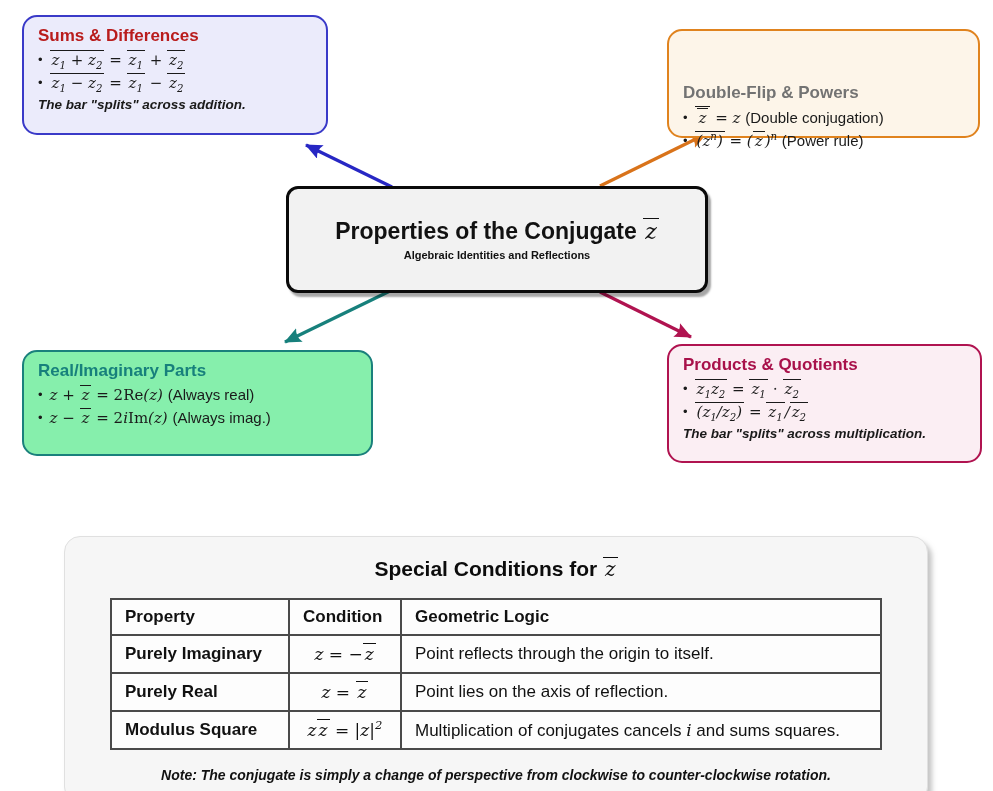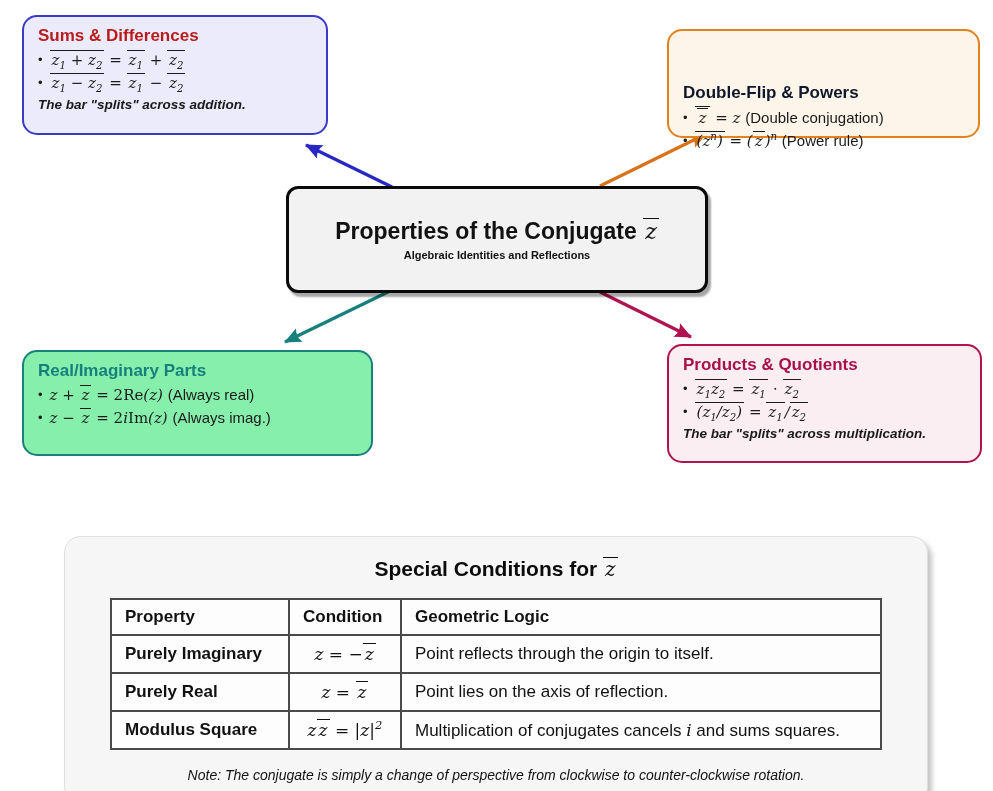--- a/index.html
+++ b/index.html
@@ -12,21 +12,21 @@
   
   .node{position:absolute;box-sizing:border-box;border-radius:15px;padding:8px 14px 6px;z-index:2;}
   .node .ntitle{font-size:17px;font-weight:bold;margin:1px 0 3px;}
   .bullet{display:flex;align-items:baseline;font-size:15px;line-height:1.5;color:#1a1a1a;}
   .bullet .dot{font-size:13px;margin-right:7px;position:relative;top:-1px;}
   .footer{font-style:italic;font-weight:600;font-size:13.5px;margin-top:3px;color:#1a1a1a;}
 
   .node-sums{left:22px;top:15px;width:306px;height:120px;background:#ebebfb;border:2px solid #3a3ac8;}
   .node-sums .ntitle{color:#b91c1c;}
   .node-powers{left:667px;top:29px;width:313px;height:109px;background:#fdf5e9;border:2px solid #e0831e;}
-  .node-powers .ntitle{color:#0f172a;margin-top:44px;}
+  .node-powers .ntitle{color:#737373;margin-top:44px;}
   .node-parts{left:22px;top:350px;width:351px;height:106px;background:#86efac;border:2px solid #1a807c;}
   .node-parts .ntitle{color:#17807c;}
   .node-products{left:667px;top:344px;width:315px;height:119px;background:#fbeef3;border:2px solid #b01350;}
   .node-products .ntitle{color:#a8114a;}
 
   .node-center{left:286px;top:186px;width:422px;height:107px;background:#f2f2f2;
      border:3px solid #0a0a0a;border-radius:12px;z-index:2;position:absolute;box-sizing:border-box;
      display:flex;flex-direction:column;align-items:center;justify-content:center;
      box-shadow:3px 4px 2px rgba(0,0,0,0.35);}
   .center-title{font-size:23px;font-weight:bold;color:#111;white-space:nowrap;}
@@ -50,21 +50,21 @@
   .panel-title .math{font-size:20px;font-weight:500;}
   table.cond{border-collapse:collapse;margin:17px auto 0;background:#fdfdfd;}
   table.cond th,table.cond td{border:2px solid #4a4a4a;font-size:17px;padding:5px 13px;color:#111;}
   table.cond th{text-align:left;font-weight:bold;height:24px;}
   table.cond td{height:26px;}
   .col-prop{width:150px;}
   .col-cond{width:84px;}
   .col-logic{width:452px;}
   td.prop{font-weight:bold;}
   td.cond,th.cond-h{text-align:center;}
-  .note{margin-top:17px;text-align:center;font-style:italic;font-weight:400;font-size:14px;color:#111;}
+  .note{margin-top:17px;text-align:center;font-style:italic;font-weight:700;font-size:14px;color:#111;}
 </style>
 </head>
 <body>
 
 <div class="stage">
 
   <svg class="edges" width="993" height="791">
     <defs>
       <marker id="ah-blue" markerUnits="userSpaceOnUse" markerWidth="18" markerHeight="16" refX="16" refY="7.5" orient="auto">
         <path d="M0,0 L17,7.5 L0,15 Q4.5,7.5 0,0 Z" fill="#2727c4"></path>

